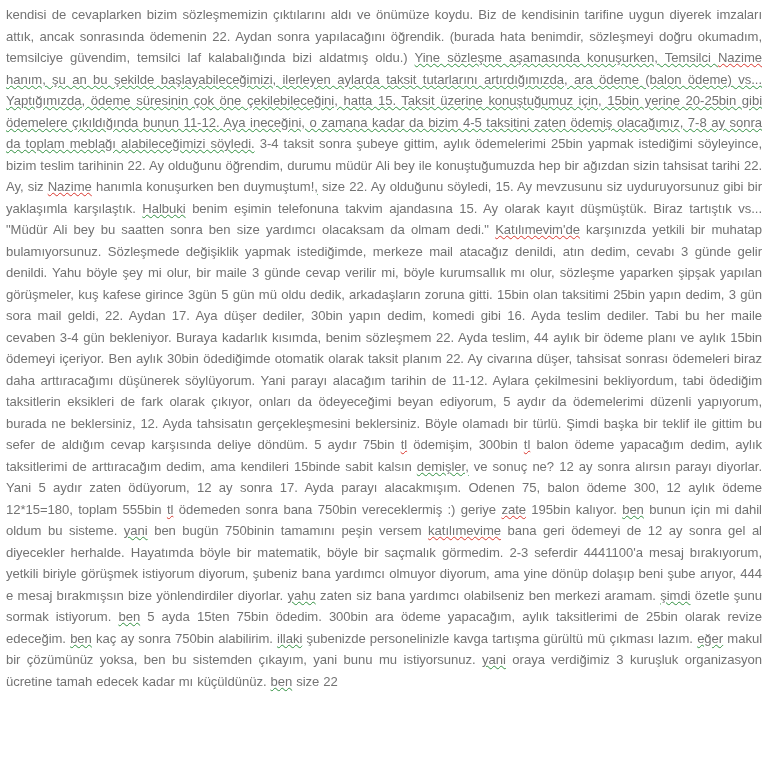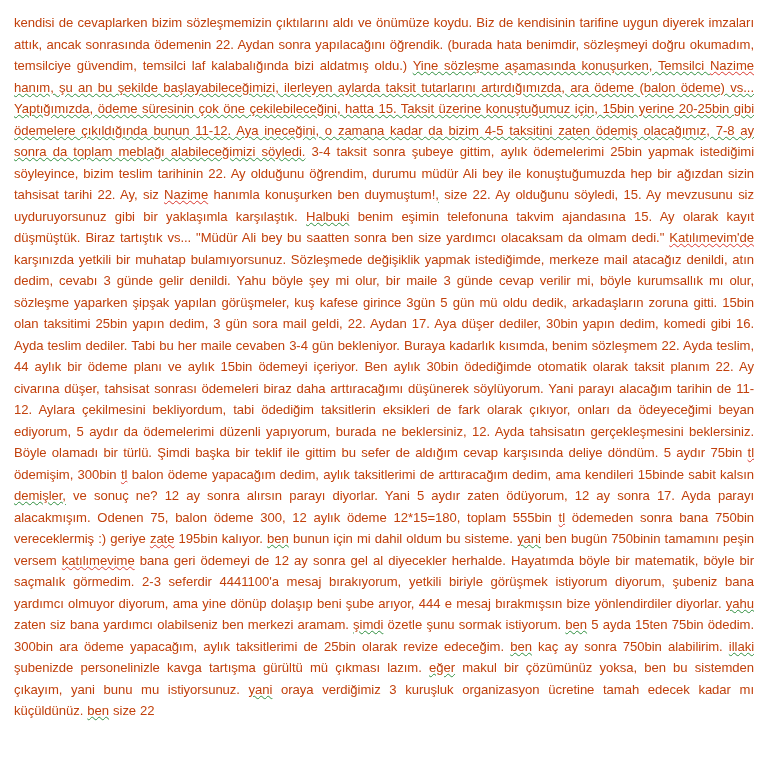--- a/index.html
+++ b/index.html
@@ -14,22 +14,22 @@
     font-family: "Liberation Sans", sans-serif;
   }
   #doc {
     box-sizing: border-box;
     width: 768px;
     height: 768px;
     padding: 4px 6px 0 6px;
     background: #ffffff;
   }
   .para {
-    margin: 8px;
-    color: #c2410c;
+    margin: 0;
+    color: #737373;
     font-size: 13.1px;
     line-height: 21.5px;
     text-align: justify;
     text-justify: inter-word;
     word-spacing: 0.4px;
     letter-spacing: -0.05px;
     -webkit-font-smoothing: none;
   }
   
   .sp {

